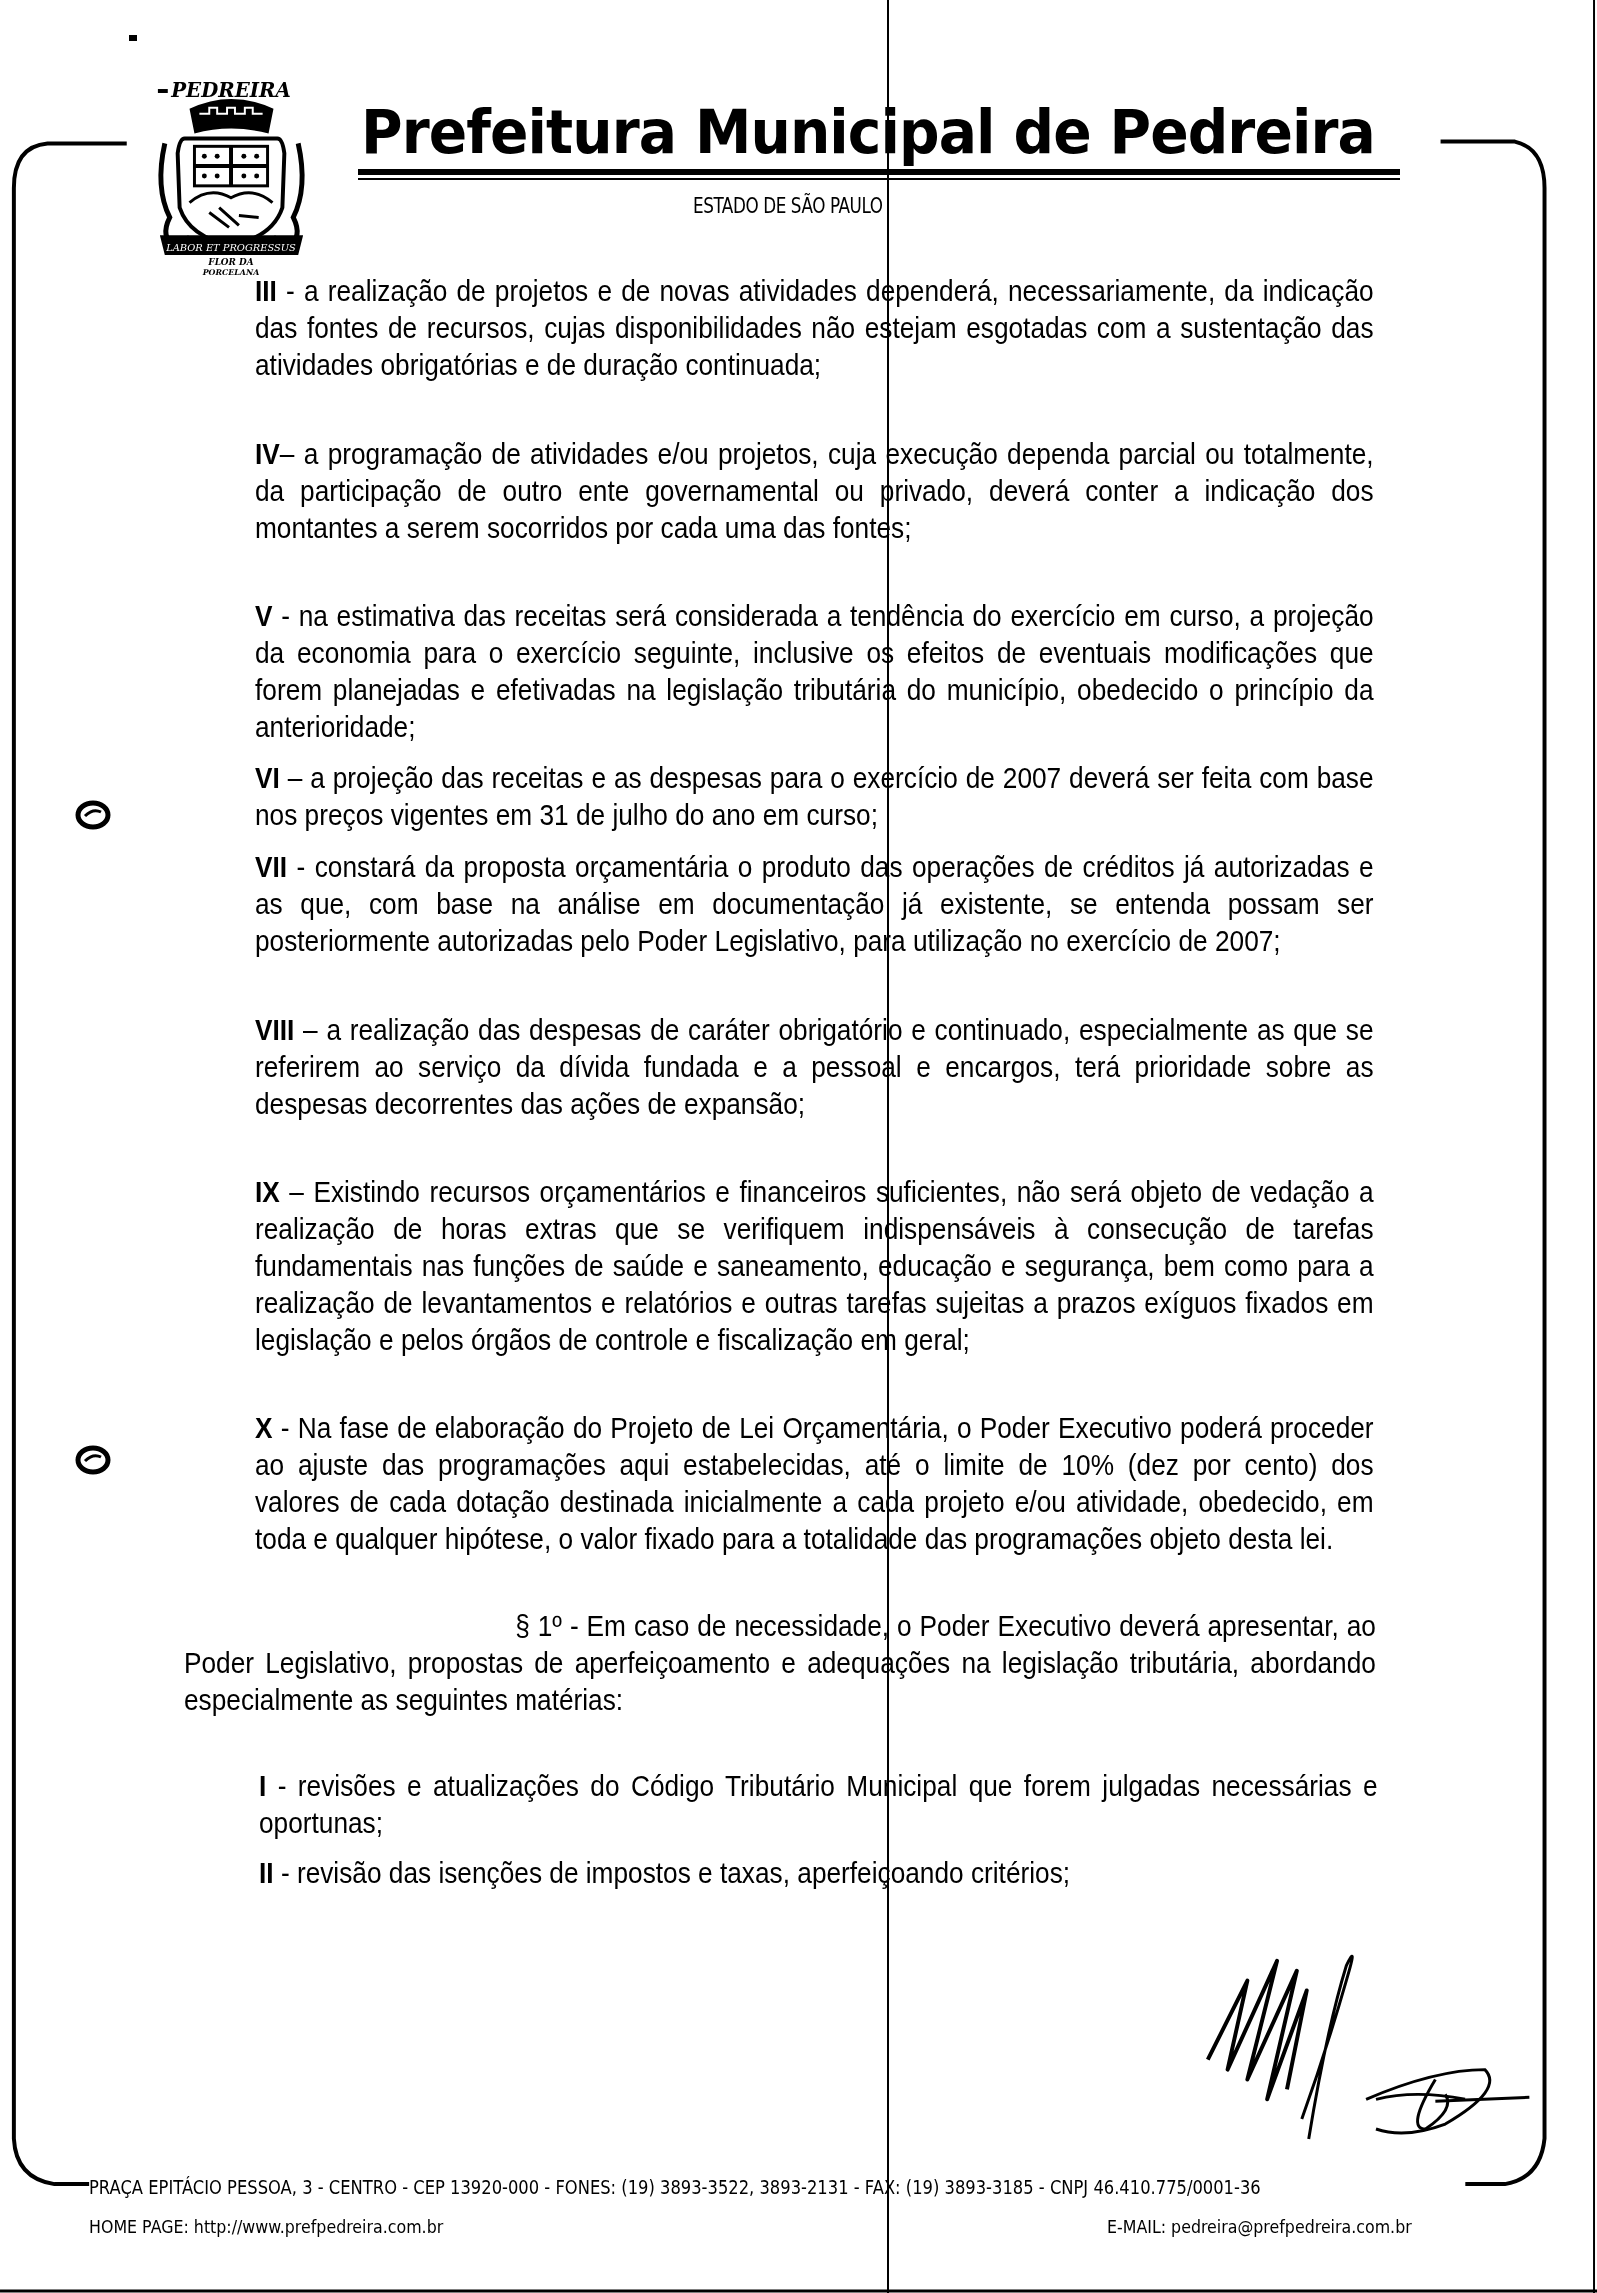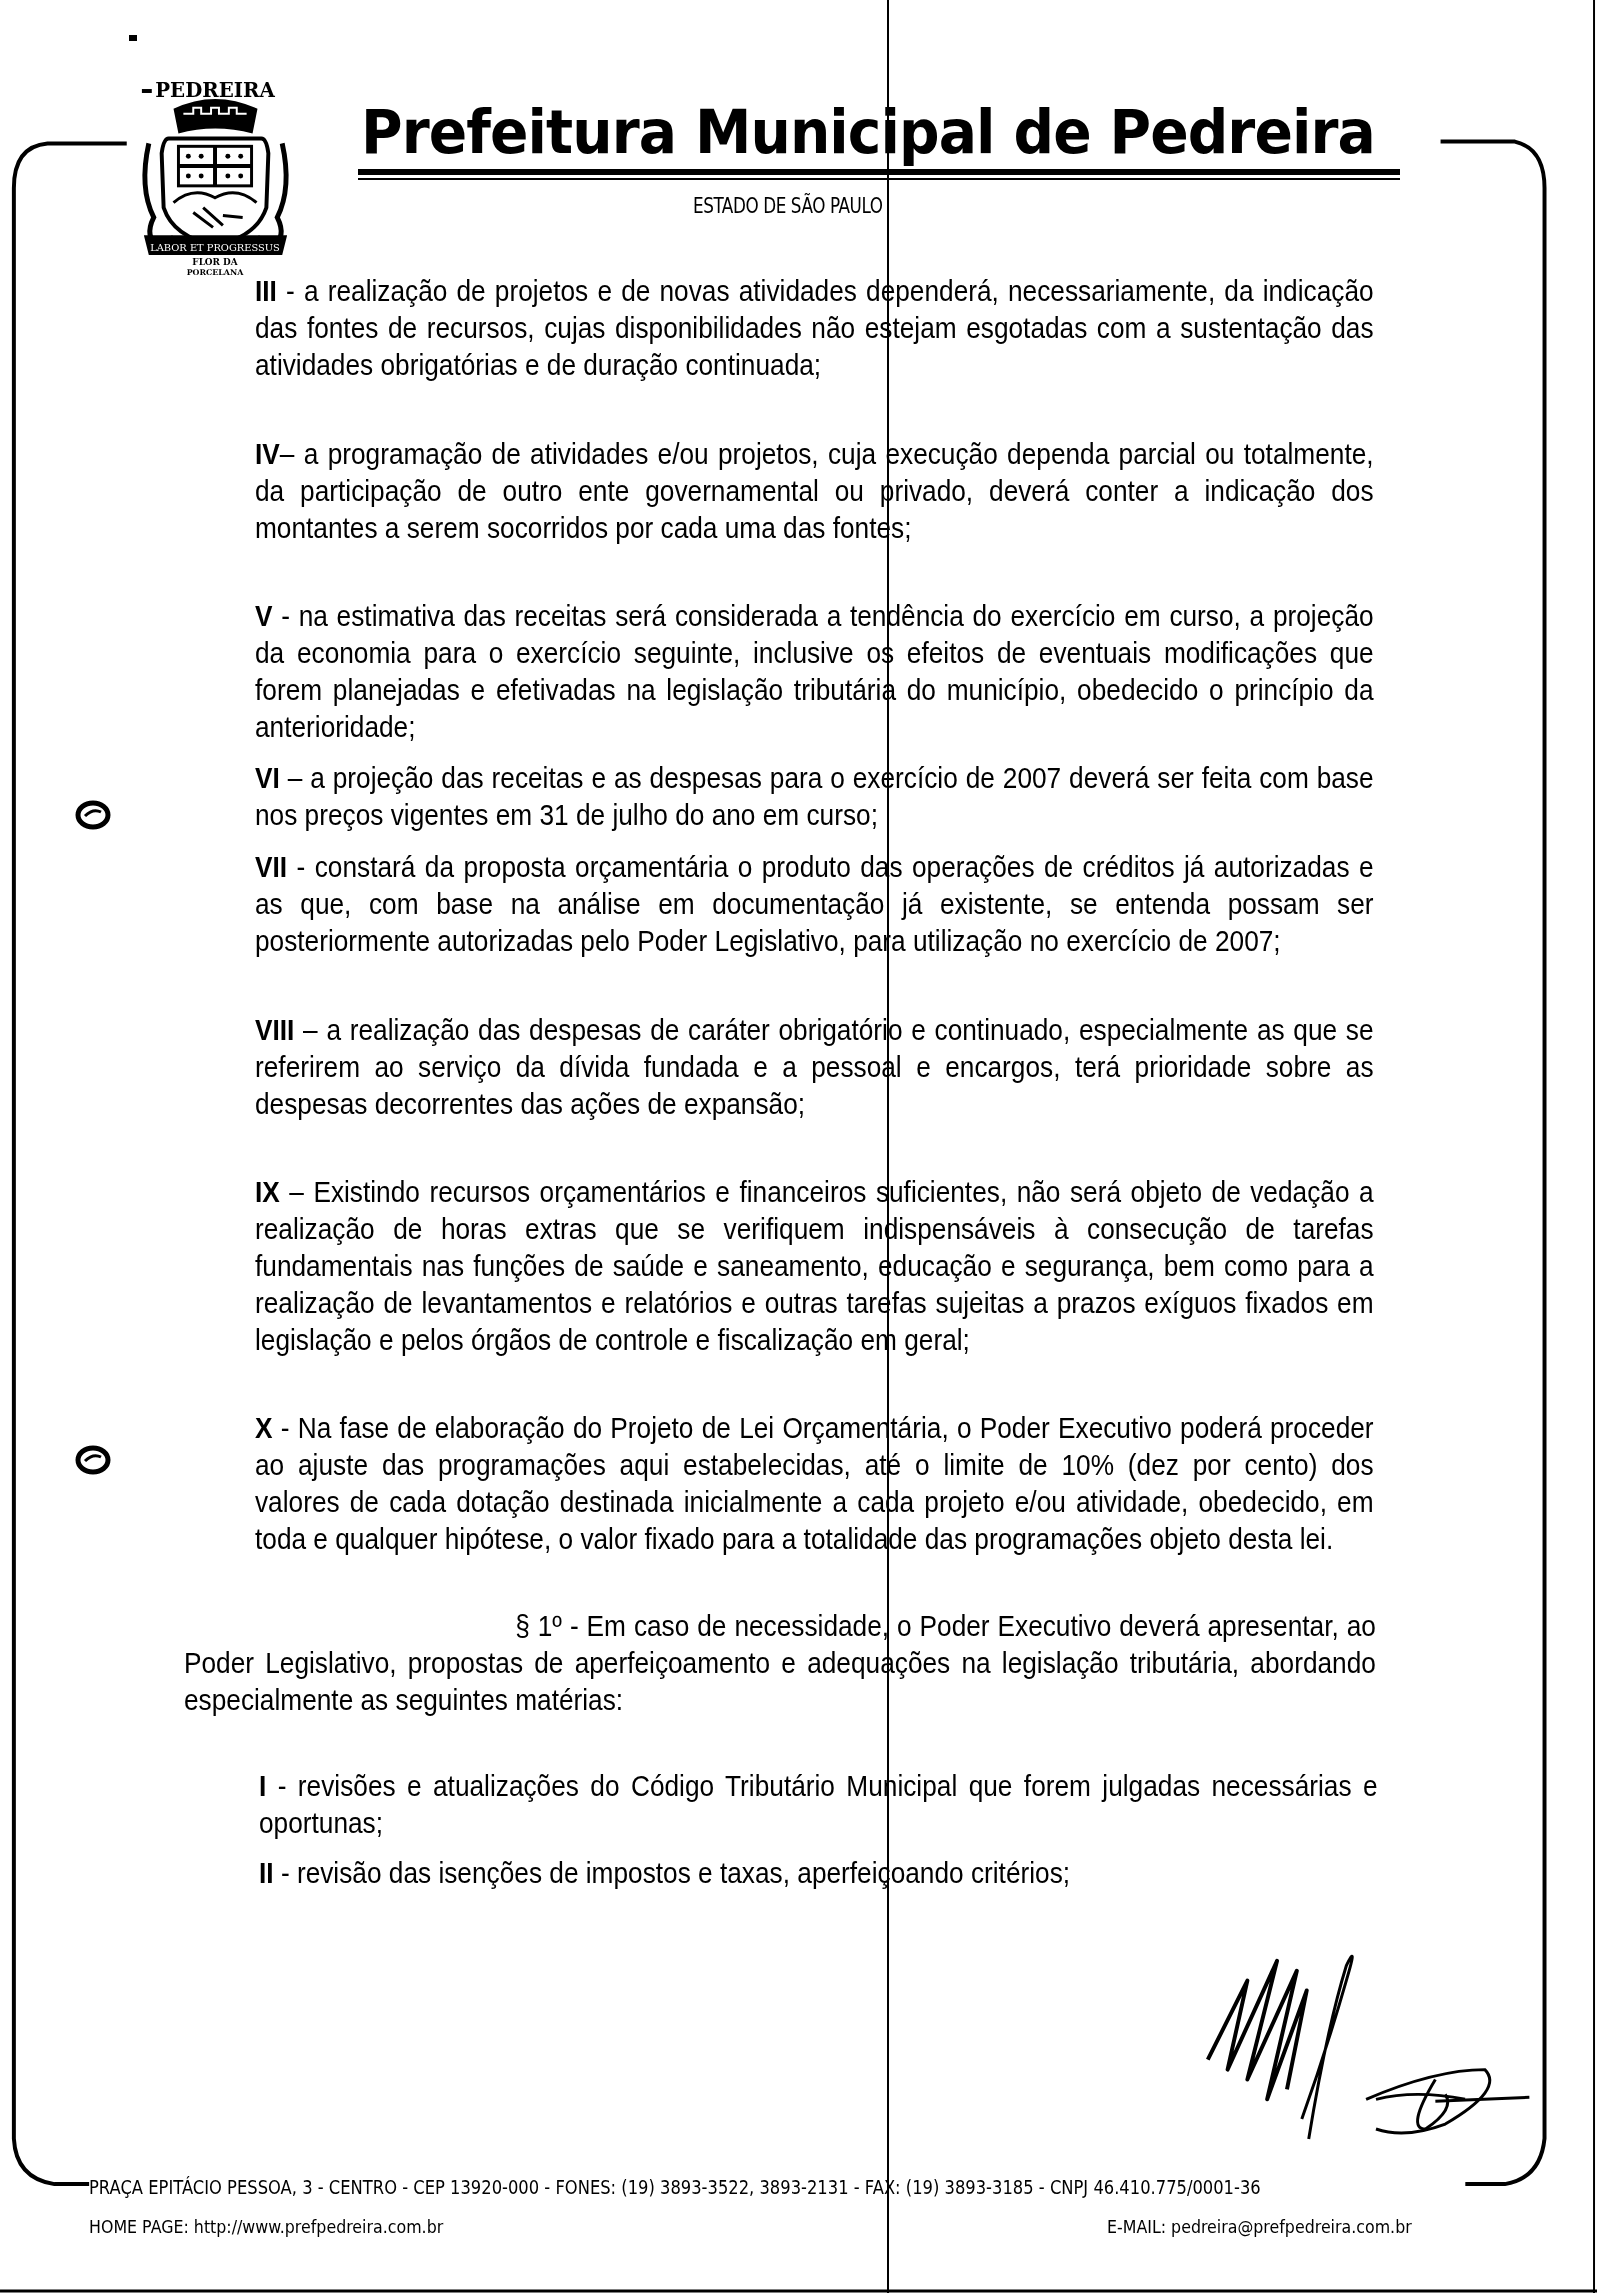--- a/index.html
+++ b/index.html
@@ -6,21 +6,21 @@
     body {
       width: 1598px; height: 2294px; position: relative; overflow: hidden;
       font-family: "Liberation Sans", sans-serif; color: #000;
     }
     .abs { position: absolute; }
 
     
     #frame-svg { position: absolute; left: 0; top: 0; width: 1598px; height: 2294px; pointer-events: none; }
 
     
-    .crest { left: 134px; top: 69px; width: 163px; height: 208px; }
+    .crest { left: 150px; top: 69px; width: 163px; height: 208px; font-style: italic; }
     .title {
       left: 361px; top: 97px; width: 1040px;
       font-family: "DejaVu Sans", sans-serif; font-weight: bold;
       font-size: 61px; letter-spacing: -1px; line-height: 69px;
       transform: scaleX(0.93); transform-origin: left top; white-space: nowrap;
     }
     .title-rule-thick { left: 358px; top: 169px; width: 1042px; height: 6px; background: #000; }
     .title-rule-thin { left: 358px; top: 178px; width: 1042px; height: 2px; background: #000; }
     .subtitle {
       left: 693px; top: 193px; width: 356px; text-align: left;

